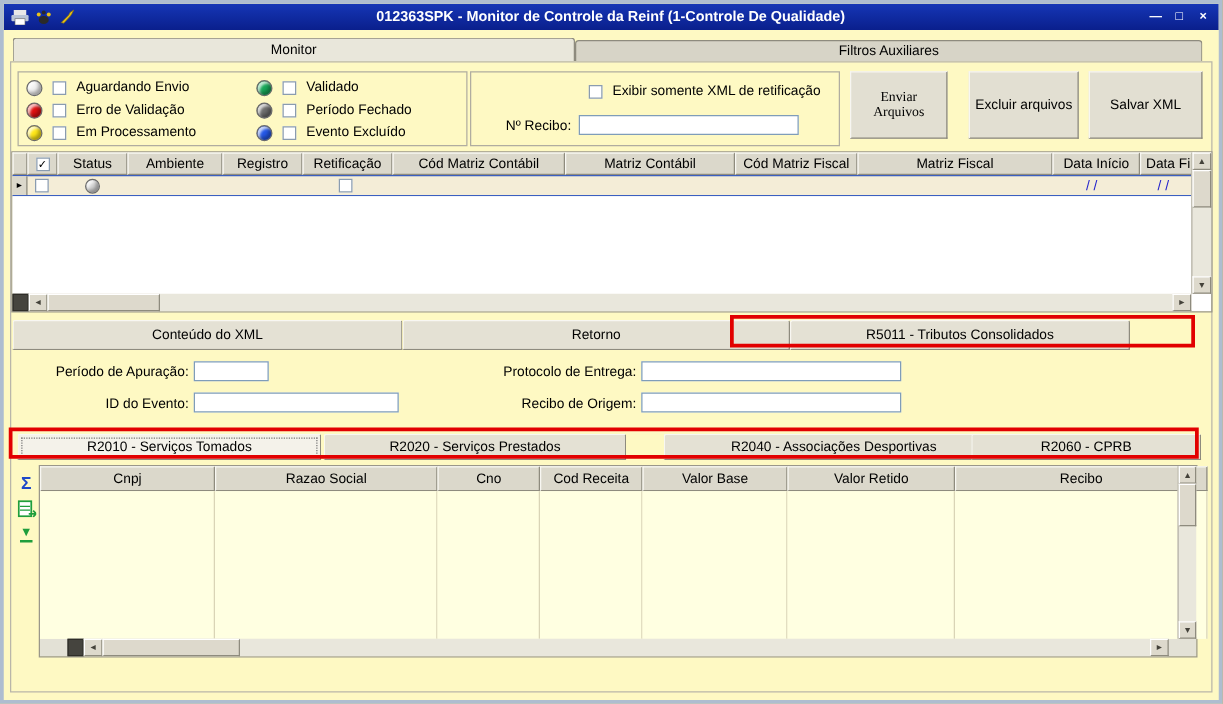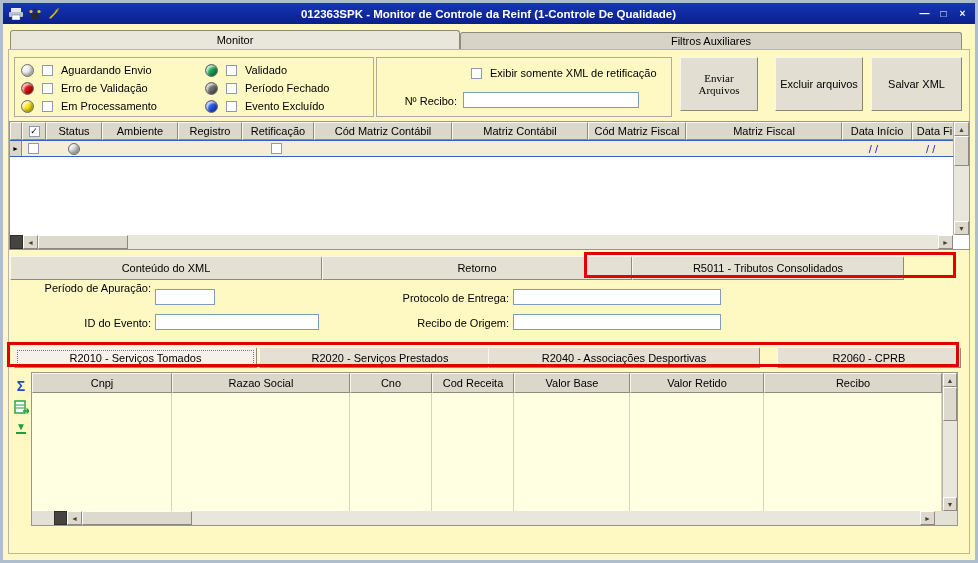--- a/index.html
+++ b/index.html
@@ -45,21 +45,21 @@
   .grid{position:absolute;outline:1px solid #9a978a;background:#fff;}
   .hrow{position:absolute;left:0;top:0;display:flex;}
   .hc{border-top:1px solid #f8f7f2;border-left:1px solid #f8f7f2;
     border-right:1px solid #8e8b7e;border-bottom:1px solid #8e8b7e;
     background:#dbd8cb;display:flex;align-items:center;justify-content:center;
     font-size:11px;white-space:nowrap;overflow:hidden;height:100%;}
   .g1c0{width:12px}.g1c1{width:24px}.g1c2{width:56px}.g1c3{width:76px}.g1c4{width:64px}
   .g1c5{width:72px}.g1c6{width:138px}.g1c7{width:136px}.g1c8{width:98px}.g1c9{width:156px}
   .g1c10{width:70px}.g1c11{width:45px}
   .g2c0{width:140px}.g2c1{width:178px}.g2c2{width:82px}.g2c3{width:82px}
-  .g2c4{width:116px}.g2c5{width:134px}.g2c6{width:178px}
+  .g2c4{width:116px}.g2c5{width:134px}.g2c6{width:202px}
   .g1row{position:absolute;left:0;top:18px;height:17px;display:flex;background:#f4edd7;
     border-top:1px solid #3b5fc0;border-bottom:1px solid #3b5fc0;}
   .rc{display:flex;align-items:center;justify-content:center;height:100%;}
   .ind-cell{background:#dbd8cb;border-right:1px solid #8e8b7e;font-size:7px;}
   .date-val{color:#2222cc;}
   .g1body{position:absolute;left:0;top:35px;width:943px;height:78px;background:#fff;}
   .g2body{position:absolute;left:0;top:20px;height:118px;display:flex;background:#ffffe1;}
   .g2bc{height:100%;border-right:1px solid #d9d4b6;background:#ffffe1;}
   
   .sb{background:#e9e7dc;display:flex;position:absolute;}
@@ -236,36 +236,36 @@
     <span>Conteúdo do XML</span>
   </div>
   <div class="tabbtn" style="left:319px;top:253px;width:310px;height:24px;">
     <span>Retorno</span>
   </div>
   <div class="tabbtn" style="left:629px;top:253px;width:272px;height:24px;">
     <span>R5011 - Tributos Consolidados</span>
   </div>
   <div class="annotation" style="left:581px;top:249px;width:372px;height:26px;"></div>
 
-  <div class="flabel" style="left:18px;top:279px;width:130px;">Período de Apuração:</div>
+  <div class="flabel" style="left:18px;top:289px;width:130px;">Período de Apuração:</div>
   <input class="tinput" style="left: 152px; top: 286px; width: 60px;" value="">
   <div class="flabel" style="left:358px;top:289px;width:148px;">Protocolo de Entrega:</div>
   <input class="tinput" style="left: 510px; top: 286px; width: 208px;" value="">
   <div class="flabel" style="left:18px;top:314px;width:130px;">ID do Evento:</div>
   <input class="tinput" style="left: 152px; top: 311px; width: 164px;" value="">
   <div class="flabel" style="left:358px;top:314px;width:148px;">Recibo de Origem:</div>
   <input class="tinput" style="left: 510px; top: 311px; width: 208px;" value="">
 
   <div class="tabbtn active" style="left:11px;top:344px;width:243px;height:21px;">
     <span>R2010 - Serviços Tomados</span>
   </div>
   <div class="tabbtn" style="left:256px;top:344px;width:242px;height:21px;">
     <span>R2020 - Serviços Prestados</span>
   </div>
-  <div class="tabbtn" style="left:485px;top:344px;width:272px;height:21px;">
+  <div class="tabbtn" style="left:528px;top:344px;width:272px;height:21px;">
     <span>R2040 - Associações Desportivas</span>
   </div>
   <div class="tabbtn" style="left:774px;top:344px;width:184px;height:21px;">
     <span>R2060 - CPRB</span>
   </div>
   <div class="annotation" style="left:4px;top:339px;width:952px;height:25px;"></div>
 
   <div class="sideicon" style="top:374px;">
     <span class="sigma">Σ</span>
   </div>

